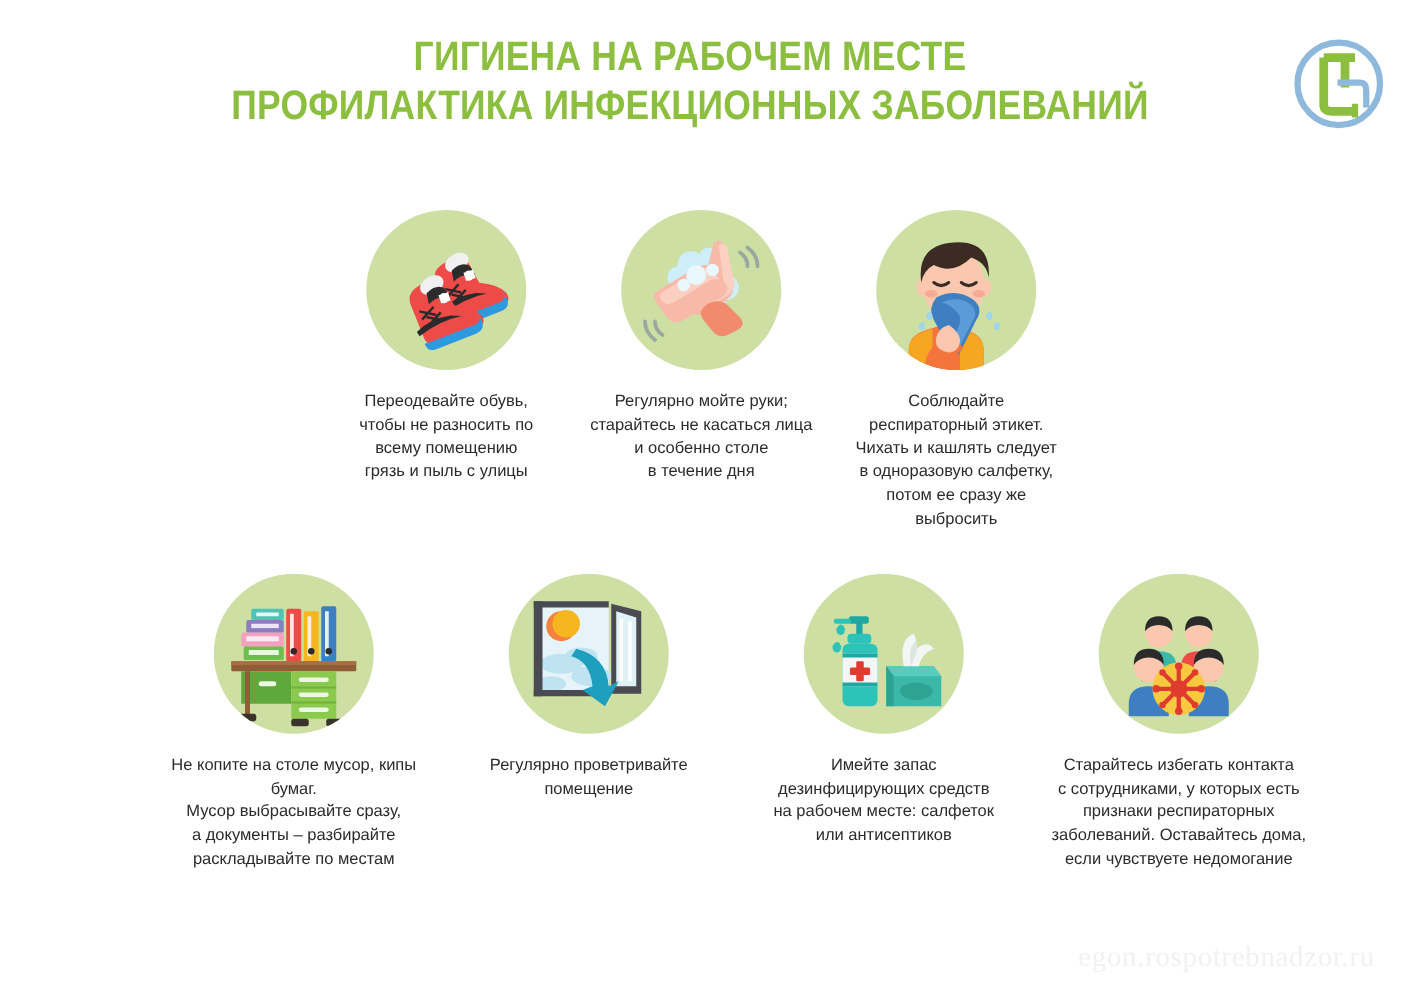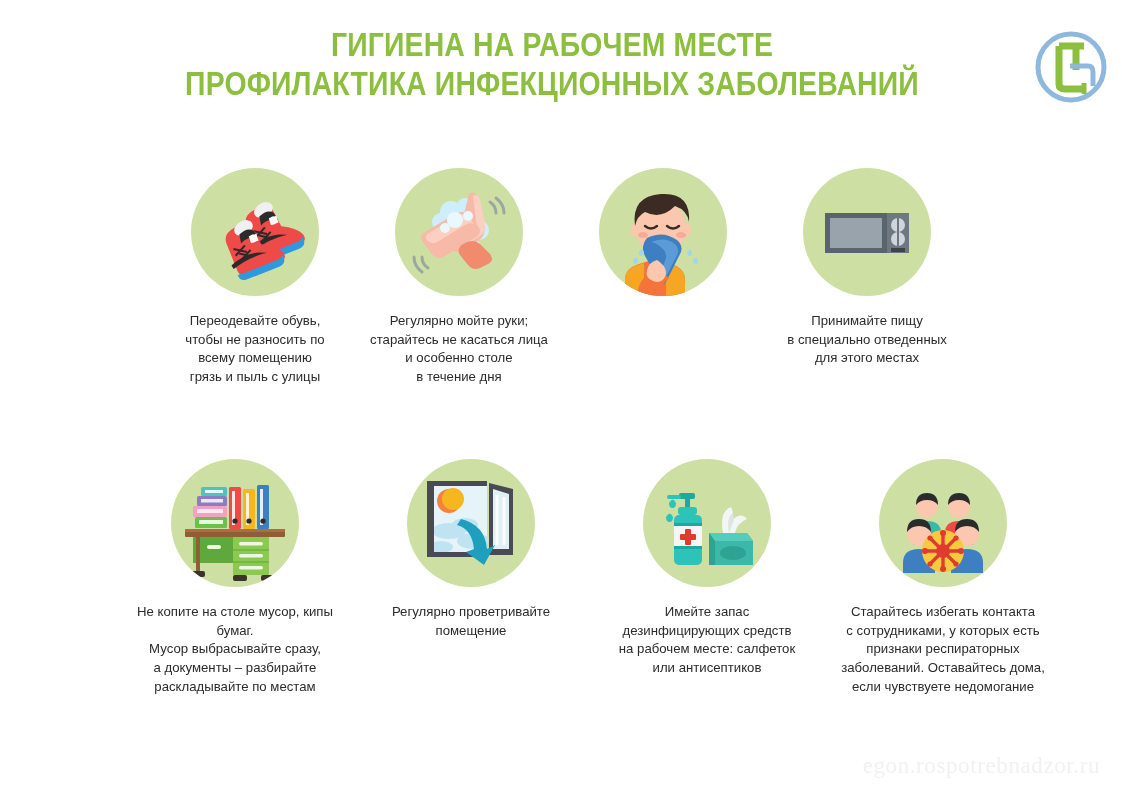--- a/index.html
+++ b/index.html
@@ -243,40 +243,28 @@
         <path d="M58 92 q-8 2 -10 10 q-2 8 6 11 q8 3 12 -4 q4 -9 -8 -17 z" fill="#fbc7ae"></path>
 
         <g fill="#9ed6ef">
           <path d="M40 84 q3 -5 5 0 q0 4 -2.5 4 q-2.5 0 -2.5 -4z"></path>
           <path d="M34 92 q3 -5 5 0 q0 4 -2.5 4 q-2.5 0 -2.5 -4z"></path>
           <path d="M88 84 q3 -5 5 0 q0 4 -2.5 4 q-2.5 0 -2.5 -4z"></path>
           <path d="M94 92 q3 -5 5 0 q0 4 -2.5 4 q-2.5 0 -2.5 -4z"></path>
         </g>
       </svg>
     </div>
-  </div>
-
-  <div class="cell">
-    <div class="circle">
-      <svg viewBox="0 0 128 128" width="128" height="128" aria-hidden="true">
-        <rect x="22" y="45" width="84" height="40" fill="#4a535a"></rect>
-        <rect x="22" y="45" width="62" height="40" fill="#5a646c"></rect>
-        <rect x="27" y="50" width="52" height="30" fill="#98a3ab"></rect>
-        <rect x="84" y="45" width="22" height="40" fill="#6d7881"></rect>
-        <circle cx="95" cy="57" r="7" fill="#cfd6db"></circle>
-        <rect x="94" cy="0" y="50" width="2" height="14" fill="#6d7881"></rect>
-        <circle cx="95" cy="71" r="7" fill="#cfd6db"></circle>
-        <rect x="94" y="64" width="2" height="14" fill="#6d7881"></rect>
-        <rect x="88" y="80" width="14" height="4" fill="#3c444a"></rect>
-      </svg>
-    </div>
-    <div class="caption">Принимайте пищу
-в специально отведенных
-для этого местах</div>
-  </div>
+    <div class="caption">Соблюдайте
+респираторный этикет.
+Чихать и кашлять следует
+в одноразовую салфетку,
+потом ее сразу же
+выбросить</div>
+  </div>
+
 </div>
 
 <div class="row row-2">
 
   <div class="cell">
     <div class="circle">
       <svg viewBox="0 0 128 128" width="128" height="128" aria-hidden="true">
 
         <g>
           <rect x="58" y="28" width="12" height="42" rx="1.5" fill="#ee4a48"></rect>

